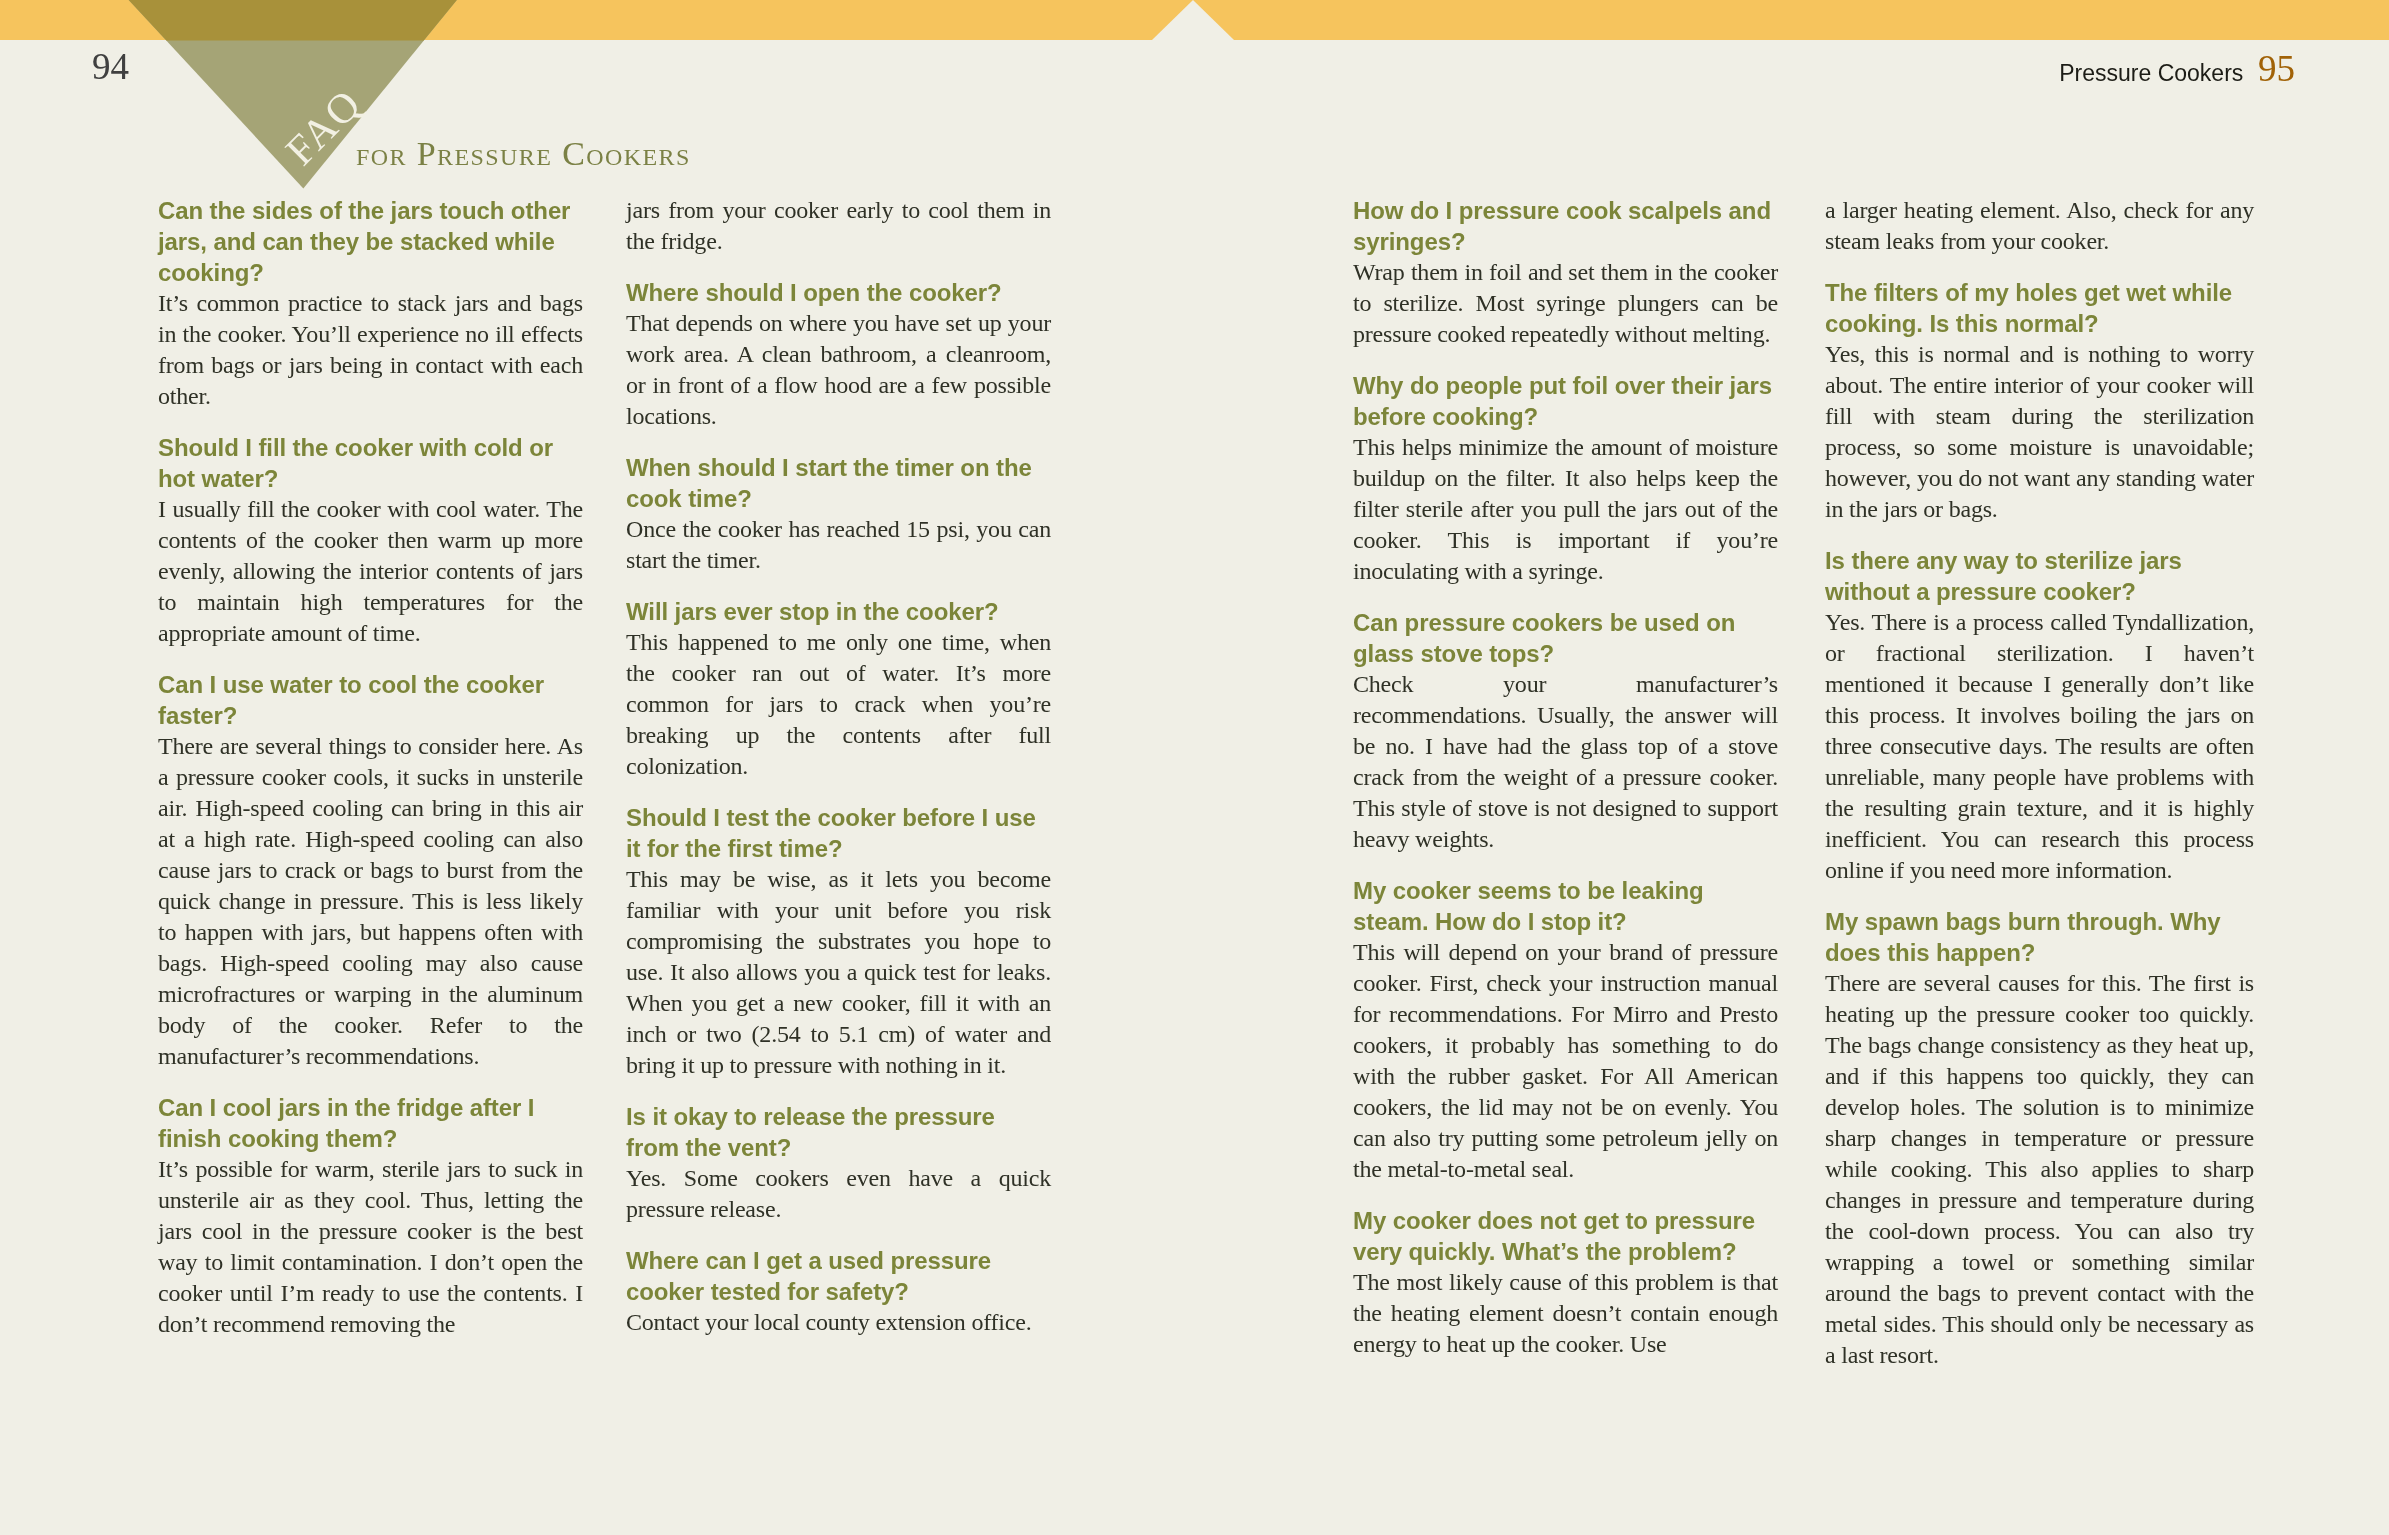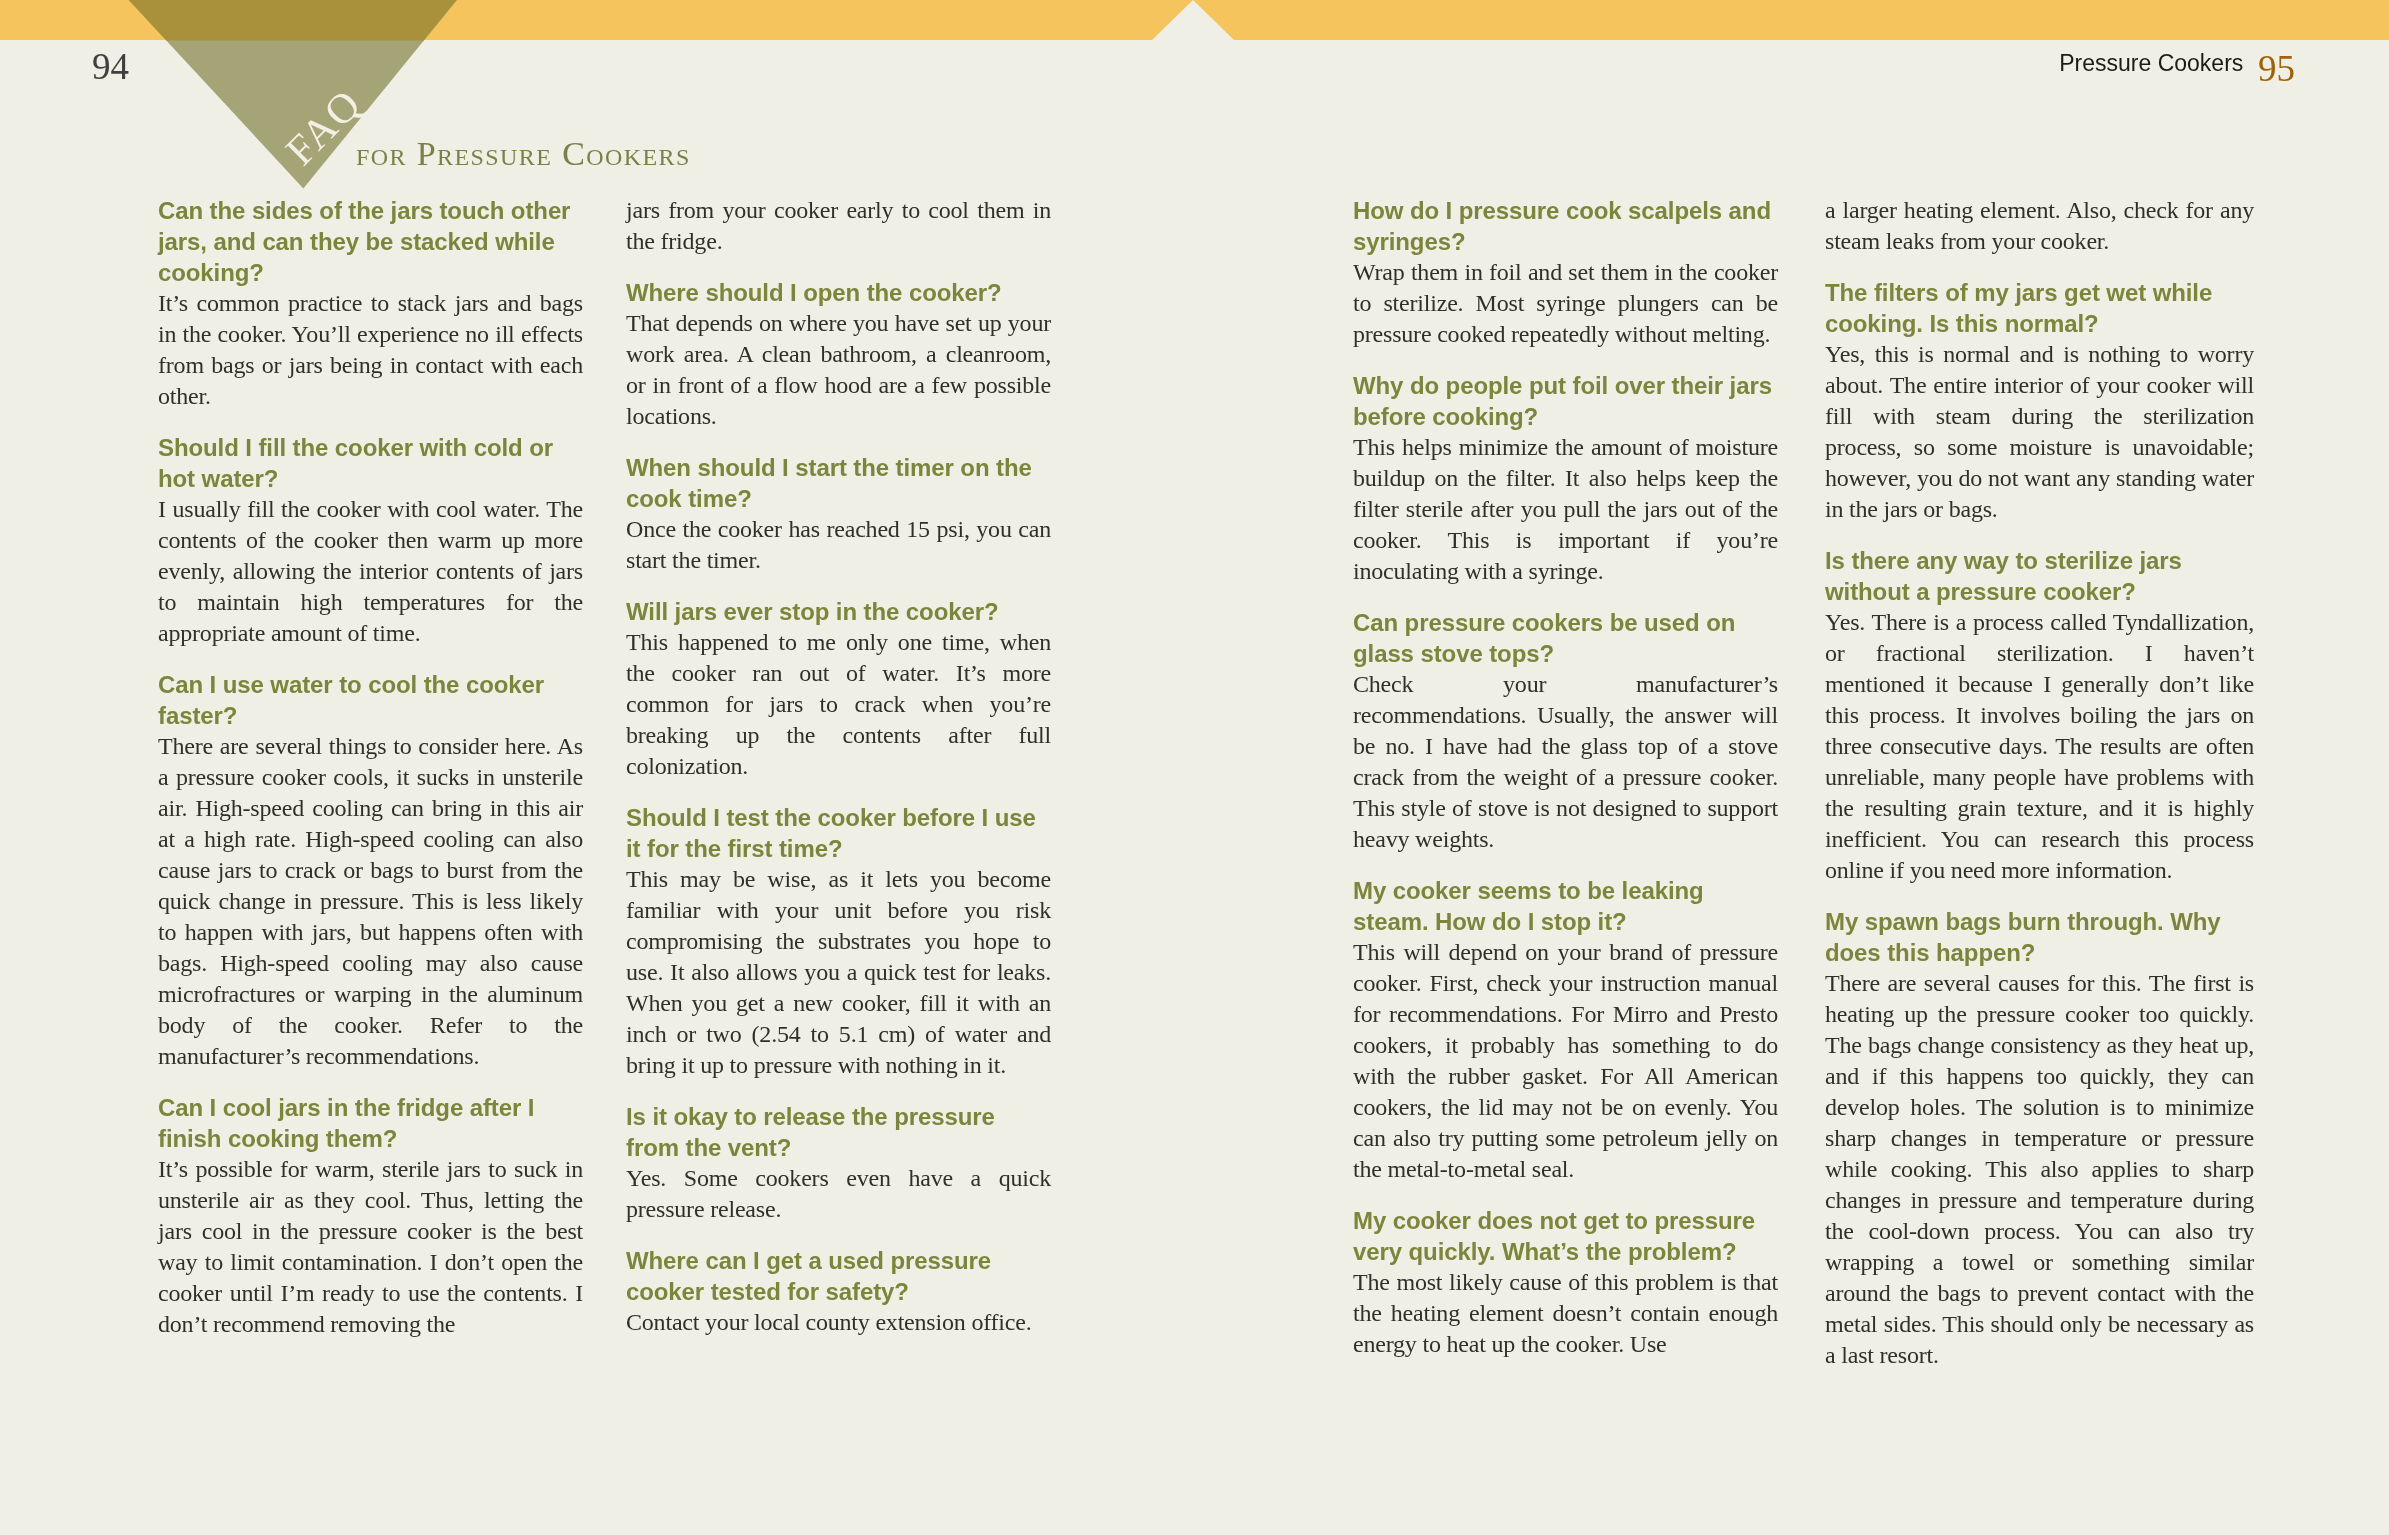--- a/index.html
+++ b/index.html
@@ -23,21 +23,21 @@
     position:absolute;left:356px;top:135px;
     font-family:"Liberation Serif",serif;font-variant:small-caps;
     font-size:34px;letter-spacing:1.4px;color:var(--title,#7b8145);
     white-space:nowrap;
   }
   .pagenum-left{
     position:absolute;left:92px;top:48px;line-height:1;
     font-family:"Liberation Serif",serif;font-size:37px;color:#404040;
   }
   .running-right{
-    position:absolute;right:94px;top:50px;display:flex;align-items:flex-start;gap:14.7px;
+    position:absolute;right:94px;top:50px;display:flex;align-items:flex-end;gap:14.7px;
   }
   .running-right .label{
     font-family:"Liberation Sans",sans-serif;font-size:23px;color:#1c1c16;
   }
   .running-right .num{
     font-family:"Liberation Serif",serif;font-size:37px;line-height:1;color:#a16207;
   }
   .col{position:absolute;top:195px;width:441px;}
   #col1{left:142px}
   #col2{left:610px}
@@ -146,21 +146,21 @@
     <div class="qa">
       <div class="q">My cooker does not get to pressure very quickly. What’s the problem?</div>
       <div class="a">The most likely cause of this problem is that the heating element doesn’t contain enough energy to heat up the cooker. Use</div>
     </div>
   </div>
 <div id="col4" class="col">
     <div class="qa cont">
       <div class="a">a larger heating element. Also, check for any steam leaks from your cooker.</div>
     </div>
     <div class="qa">
-      <div class="q">The filters of my jars get wet while cooking. Is this normal?</div>
+      <div class="q">The filters of my holes get wet while cooking. Is this normal?</div>
       <div class="a">Yes, this is normal and is nothing to worry about. The entire interior of your cooker will fill with steam during the sterilization process, so some moisture is unavoidable; however, you do not want any standing water in the jars or bags.</div>
     </div>
     <div class="qa">
       <div class="q">Is there any way to sterilize jars without a pressure cooker?</div>
       <div class="a">Yes. There is a process called Tyndallization, or fractional sterilization. I haven’t mentioned it because I generally don’t like this process. It involves boiling the jars on three consecutive days. The results are often unreliable, many people have problems with the resulting grain texture, and it is highly inefficient. You can research this process online if you need more information.</div>
     </div>
     <div class="qa">
       <div class="q">My spawn bags burn through. Why does this happen?</div>
       <div class="a">There are several causes for this. The first is heating up the pressure cooker too quickly. The bags change consistency as they heat up, and if this happens too quickly, they can develop holes. The solution is to minimize sharp changes in temperature or pressure while cooking. This also applies to sharp changes in pressure and temperature during the cool-down process. You can also try wrapping a towel or something similar around the bags to prevent contact with the metal sides. This should only be necessary as a last resort.</div>
     </div>

